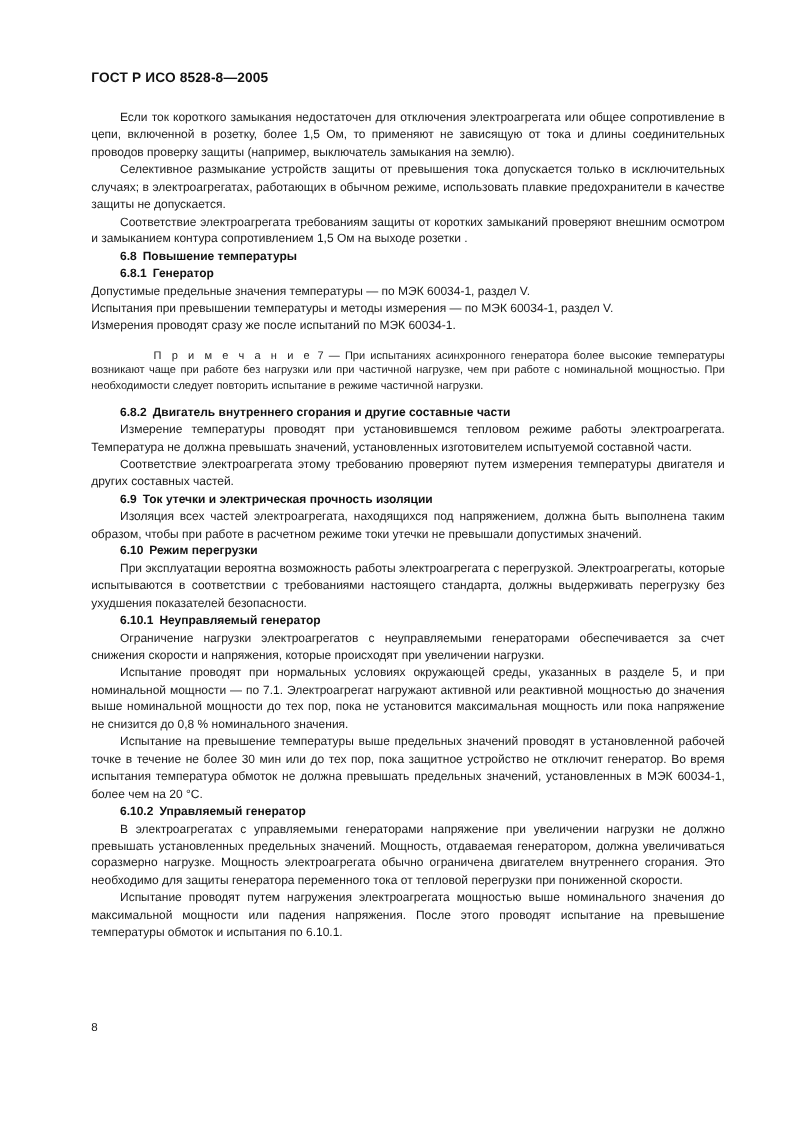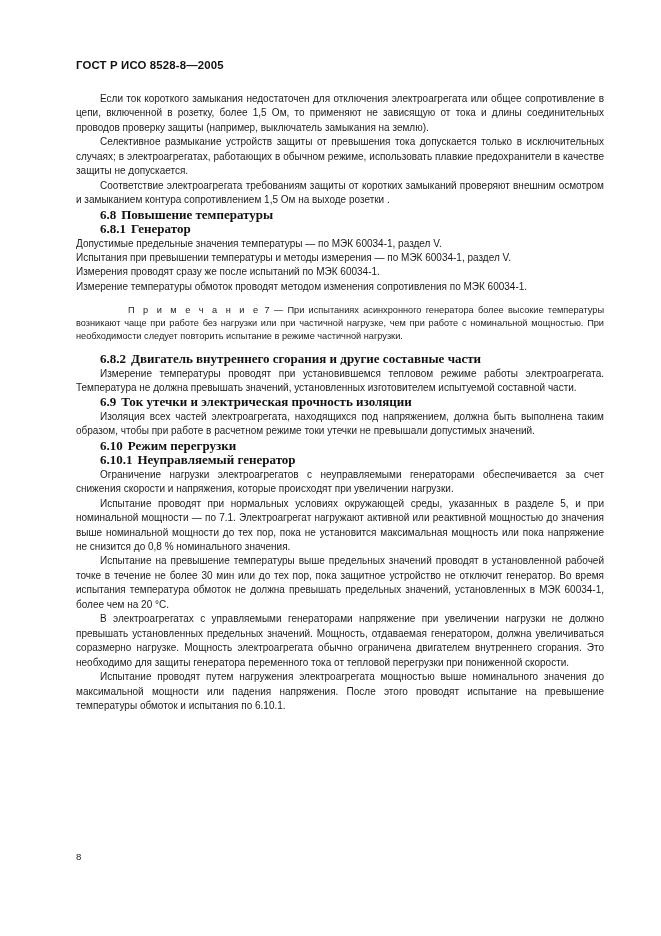--- a/index.html
+++ b/index.html
@@ -45,27 +45,26 @@
     text-justify: inter-word;
     color: #1a1a1a;
     -webkit-hyphens: none;
     hyphens: none;
   }
   p.indent {
     text-indent: 24px;
   }
   h3.heading {
     margin: 0;
-    font-size: 13px;
+    font-size: 10px;
     font-weight: bold;
     line-height: 14.45px;
     text-indent: 24px;
     text-align: left;
     color: #111;
-    font-family: Liberation Serif, serif;
   }
   h3.heading .num {
     margin-right: 5px;
   }
   p.note {
     font-size: 9.2px;
     line-height: 12.6px;
     text-indent: 24px;
     text-align: justify;
     margin: 0;
@@ -93,33 +92,35 @@
     <div class="doc-header">ГОСТ Р ИСО 8528-8—2005</div>
     <div id="body-blocks">
         <p class="indent">Если ток короткого замыкания недостаточен для отключения электроагрегата или общее сопротивление в цепи, включенной в розетку, более 1,5 Ом, то применяют не зависящую от тока и длины соединительных проводов проверку защиты (например, выключатель замыкания на землю).</p>
         <p class="indent">Селективное размыкание устройств защиты от превышения тока допускается только в исключительных случаях; в электроагрегатах, работающих в обычном режиме, использовать плавкие предохранители в качестве защиты не допускается.</p>
         <p class="indent">Соответствие электроагрегата требованиям защиты от коротких замыканий проверяют внешним осмотром и замыканием контура сопротивлением 1,5 Ом на выходе розетки .</p>
         <h3 class="heading"><span class="num">6.8</span><span>Повышение температуры</span></h3>
         <h3 class="heading"><span class="num">6.8.1</span><span>Генератор</span></h3>
         <p class="">Допустимые предельные значения температуры — по МЭК 60034-1, раздел V.</p>
         <p class="">Испытания при превышении температуры и методы измерения — по МЭК 60034-1, раздел V.</p>
         <p class="">Измерения проводят сразу же после испытаний по МЭК 60034-1.</p>
-        <p class="">Измерение температуры обмоток проводят методом изменения сопротивления по МЭК 60034-1.</p>
         <div class="gap-note"></div>
         <p class="note"><span class="note-label">П р и м е ч а н и е</span> <span>7</span> <span>— При испытаниях асинхронного генератора более высокие температуры возникают чаще при работе без нагрузки или при частичной нагрузке, чем при работе с номинальной мощностью. При необходимости следует повторить испытание в режиме частичной нагрузки.</span></p>
         <div class="gap-note"></div>
         <h3 class="heading"><span class="num">6.8.2</span><span>Двигатель внутреннего сгорания и другие составные части</span></h3>
         <p class="indent">Измерение температуры проводят при установившемся тепловом режиме работы электроагрегата. Температура не должна превышать значений, установленных изготовителем испытуемой составной части.</p>
+        <p class="indent">Соответствие электроагрегата этому требованию проверяют путем измерения температуры двигателя и других составных частей.</p>
         <h3 class="heading"><span class="num">6.9</span><span>Ток утечки и электрическая прочность изоляции</span></h3>
         <p class="indent">Изоляция всех частей электроагрегата, находящихся под напряжением, должна быть выполнена таким образом, чтобы при работе в расчетном режиме токи утечки не превышали допустимых значений.</p>
         <h3 class="heading"><span class="num">6.10</span><span>Режим перегрузки</span></h3>
+        <p class="indent">При эксплуатации вероятна возможность работы электроагрегата с перегрузкой. Электроагрегаты, которые испытываются в соответствии с требованиями настоящего стандарта, должны выдерживать перегрузку без ухудшения показателей безопасности.</p>
         <h3 class="heading"><span class="num">6.10.1</span><span>Неуправляемый генератор</span></h3>
         <p class="indent">Ограничение нагрузки электроагрегатов с неуправляемыми генераторами обеспечивается за счет снижения скорости и напряжения, которые происходят при увеличении нагрузки.</p>
         <p class="indent">Испытание проводят при нормальных условиях окружающей среды, указанных в разделе 5, и при номинальной мощности — по 7.1. Электроагрегат нагружают активной или реактивной мощностью до значения выше номинальной мощности до тех пор, пока не установится максимальная мощность или пока напряжение не снизится до 0,8 % номинального значения.</p>
         <p class="indent">Испытание на превышение температуры выше предельных значений проводят в установленной рабочей точке в течение не более 30 мин или до тех пор, пока защитное устройство не отключит генератор. Во время испытания температура обмоток не должна превышать предельных значений, установленных в МЭК 60034-1, более чем на 20 °С.</p>
+        <h3 class="heading"><span class="num">6.10.2</span><span>Управляемый генератор</span></h3>
         <p class="indent">В электроагрегатах с управляемыми генераторами напряжение при увеличении нагрузки не должно превышать установленных предельных значений. Мощность, отдаваемая генератором, должна увеличиваться соразмерно нагрузке. Мощность электроагрегата обычно ограничена двигателем внутреннего сгорания. Это необходимо для защиты генератора переменного тока от тепловой перегрузки при пониженной скорости.</p>
         <p class="indent">Испытание проводят путем нагружения электроагрегата мощностью выше номинального значения до максимальной мощности или падения напряжения. После этого проводят испытание на превышение температуры обмоток и испытания по 6.10.1.</p>
       </div>
   </div>
 
   <div class="page-number">8</div>
 
 </div>
 
 </body></html>

